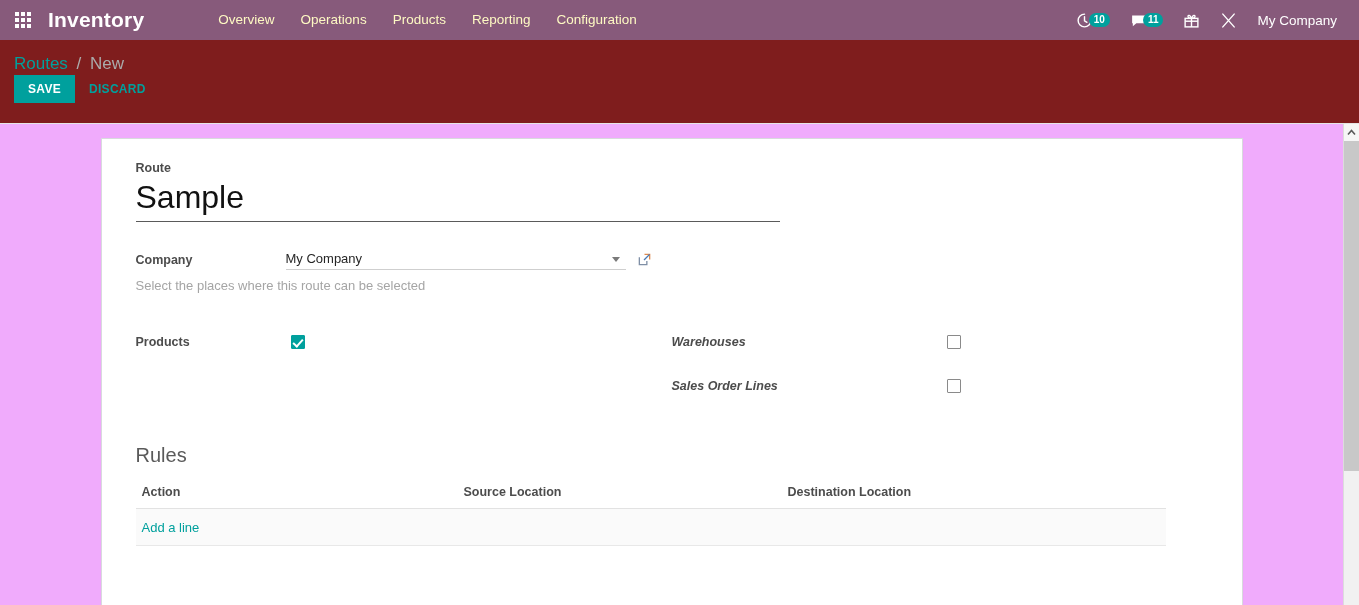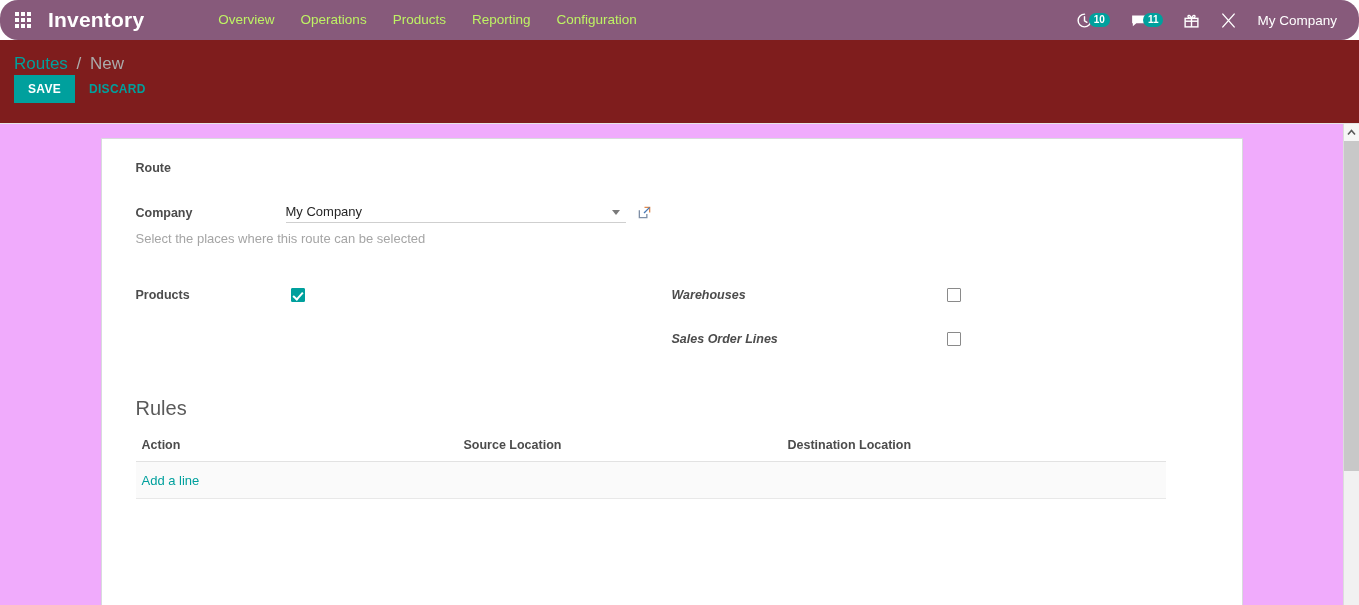--- a/index.html
+++ b/index.html
@@ -12,21 +12,20 @@
   }
 
   
   #navbar {
     height: 40px;
     background: #875A7B;
     display: flex;
     align-items: center;
     color: #ffffff;
     position: relative;
-    border-radius: 18px;
   }
   #apps-menu-toggle {
     width: 46px; height: 40px;
     display: flex; align-items: center; justify-content: center;
     cursor: pointer;
   }
   .grid-icon {
     display: grid;
     grid-template-columns: repeat(3, 4px);
     grid-template-rows: repeat(3, 4px);
@@ -44,21 +43,21 @@
     white-space: nowrap;
   }
 
   #main-menu {
     display: flex;
     align-items: center;
     margin-left: 53px;
   }
   .menu-item {
     font-size: 13.5px;
-    color: #bef264;
+    color: #fef9c3;
     padding: 0 13px;
     line-height: 40px;
     white-space: nowrap;
     cursor: pointer;
   }
 
   #systray {
     position: absolute;
     right: 0; top: 0;
     height: 40px;
@@ -419,20 +418,21 @@
     <button id="discard-button">DISCARD</button>
   </div>
 
 </div>
 
 <div id="content-area">
 
   <div id="form-sheet">
 
     <label id="route-label" class="field-label">Route</label>
+    <input id="route-title-input" type="text" value="Sample" style="">
 
     <div id="company-row">
       <label id="company-label">Company</label>
       <div id="company-field-wrap">
         <input id="company-input" type="text" value="My Company" style="">
         <span id="company-caret"></span>
       </div>
       <svg id="company-external-link" viewBox="0 0 16 16">
         <path d="M2.5 5.5v8h8v-4" fill="none" stroke="#7f8fa6" stroke-width="1.4"></path>
         <path d="M8 2.5h5.5V8" fill="none" stroke="#e08a4e" stroke-width="1.4"></path>

